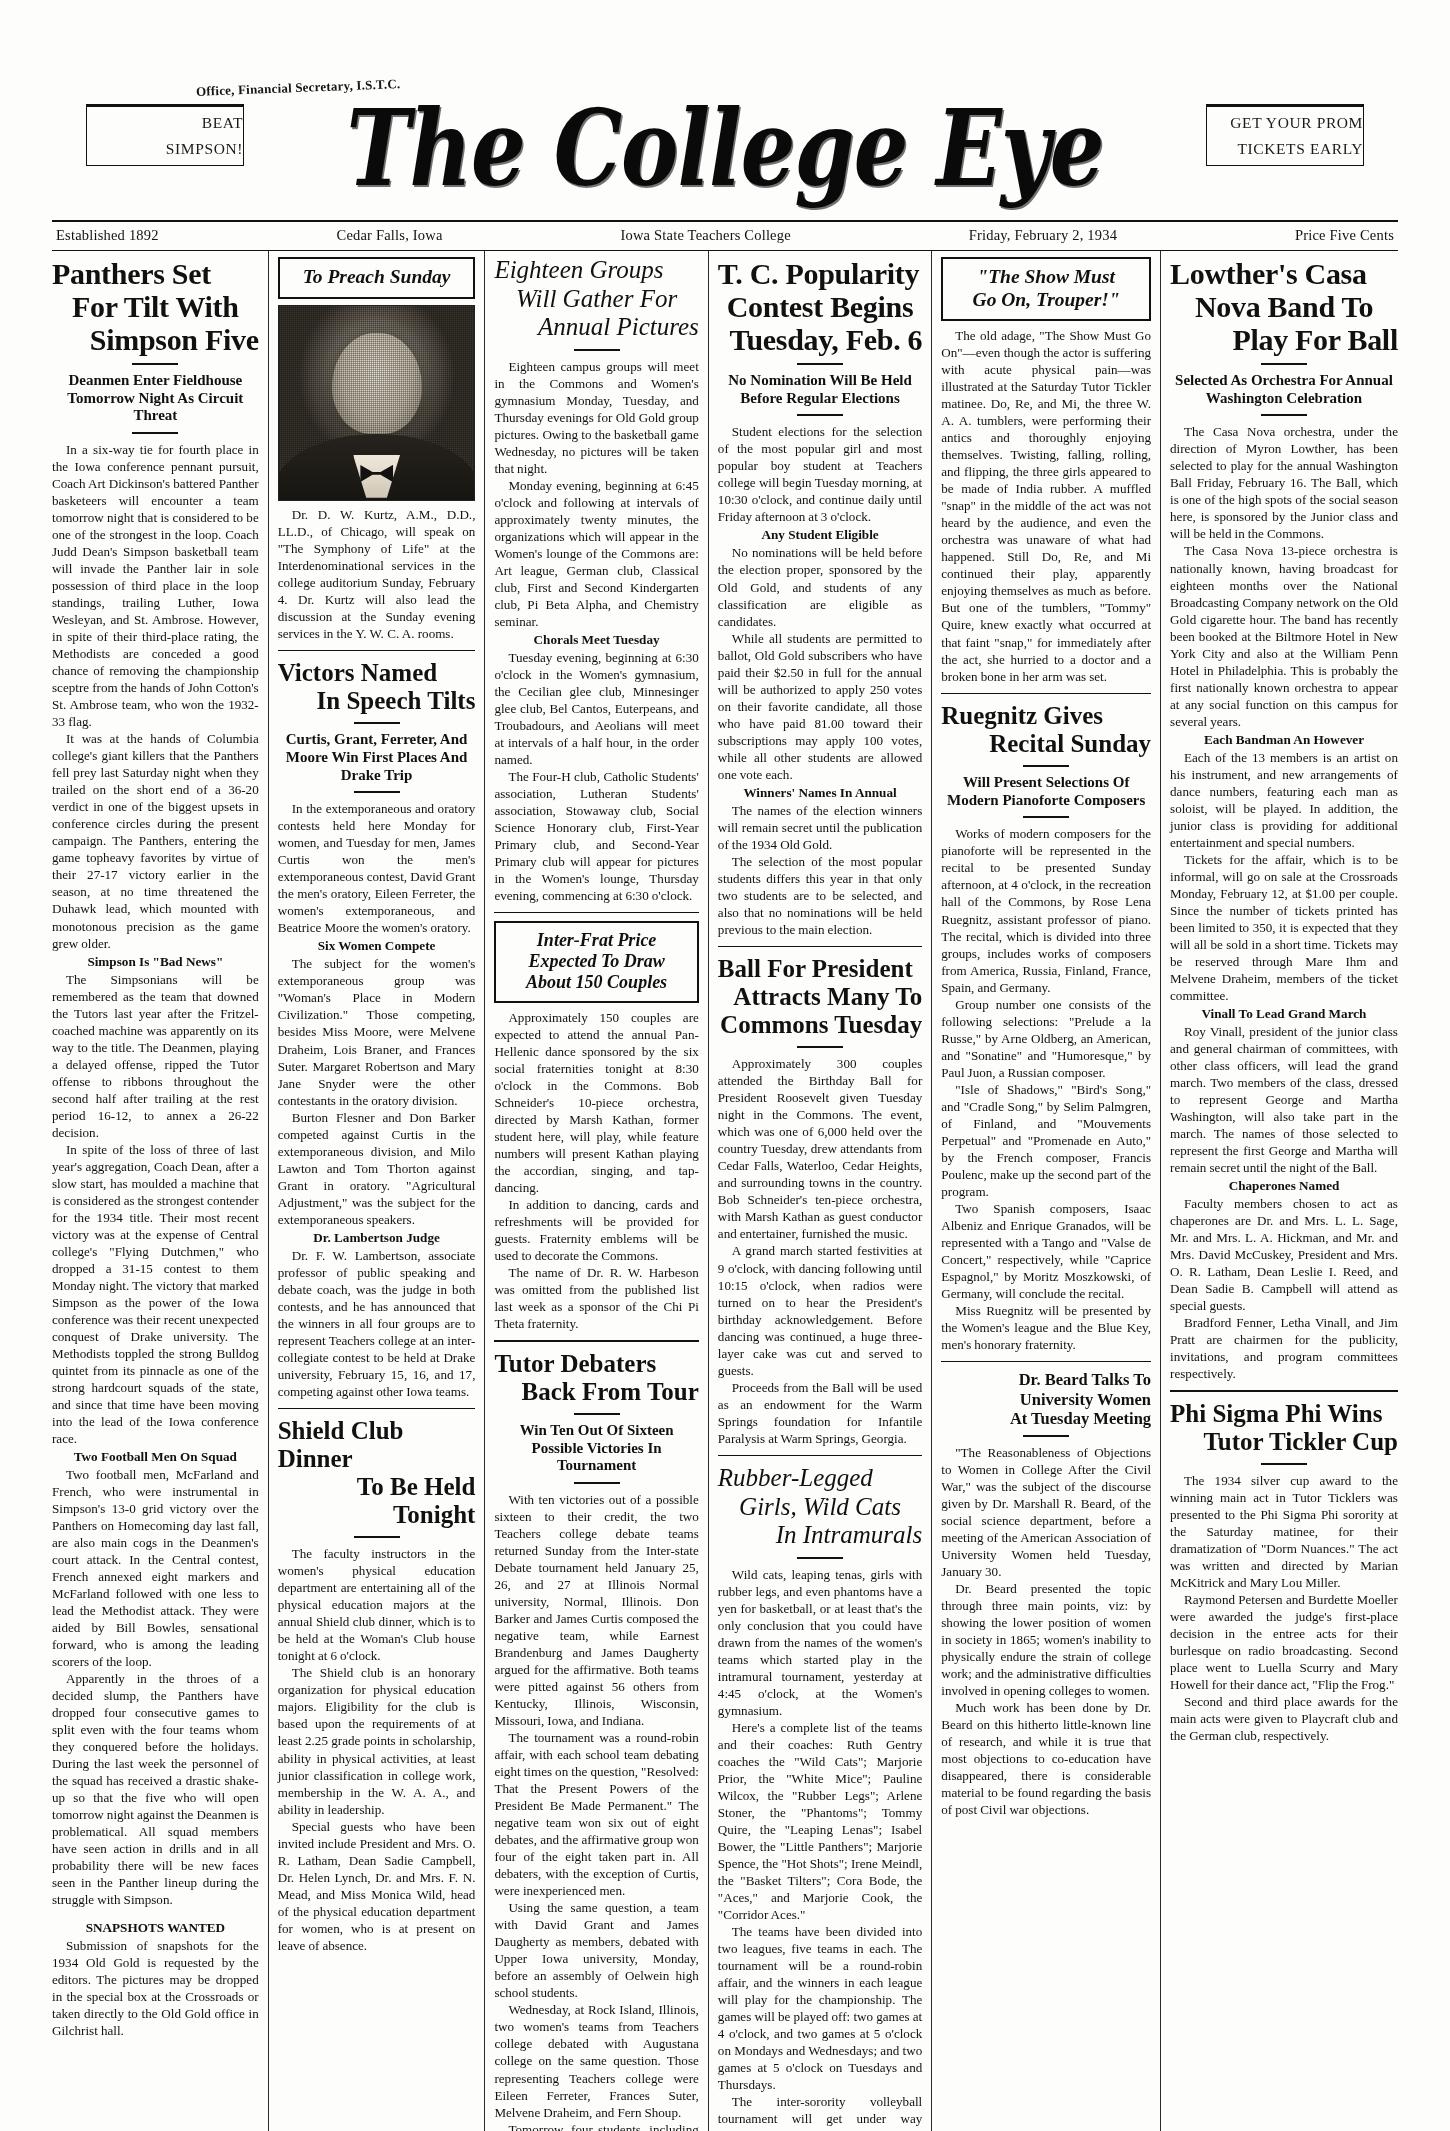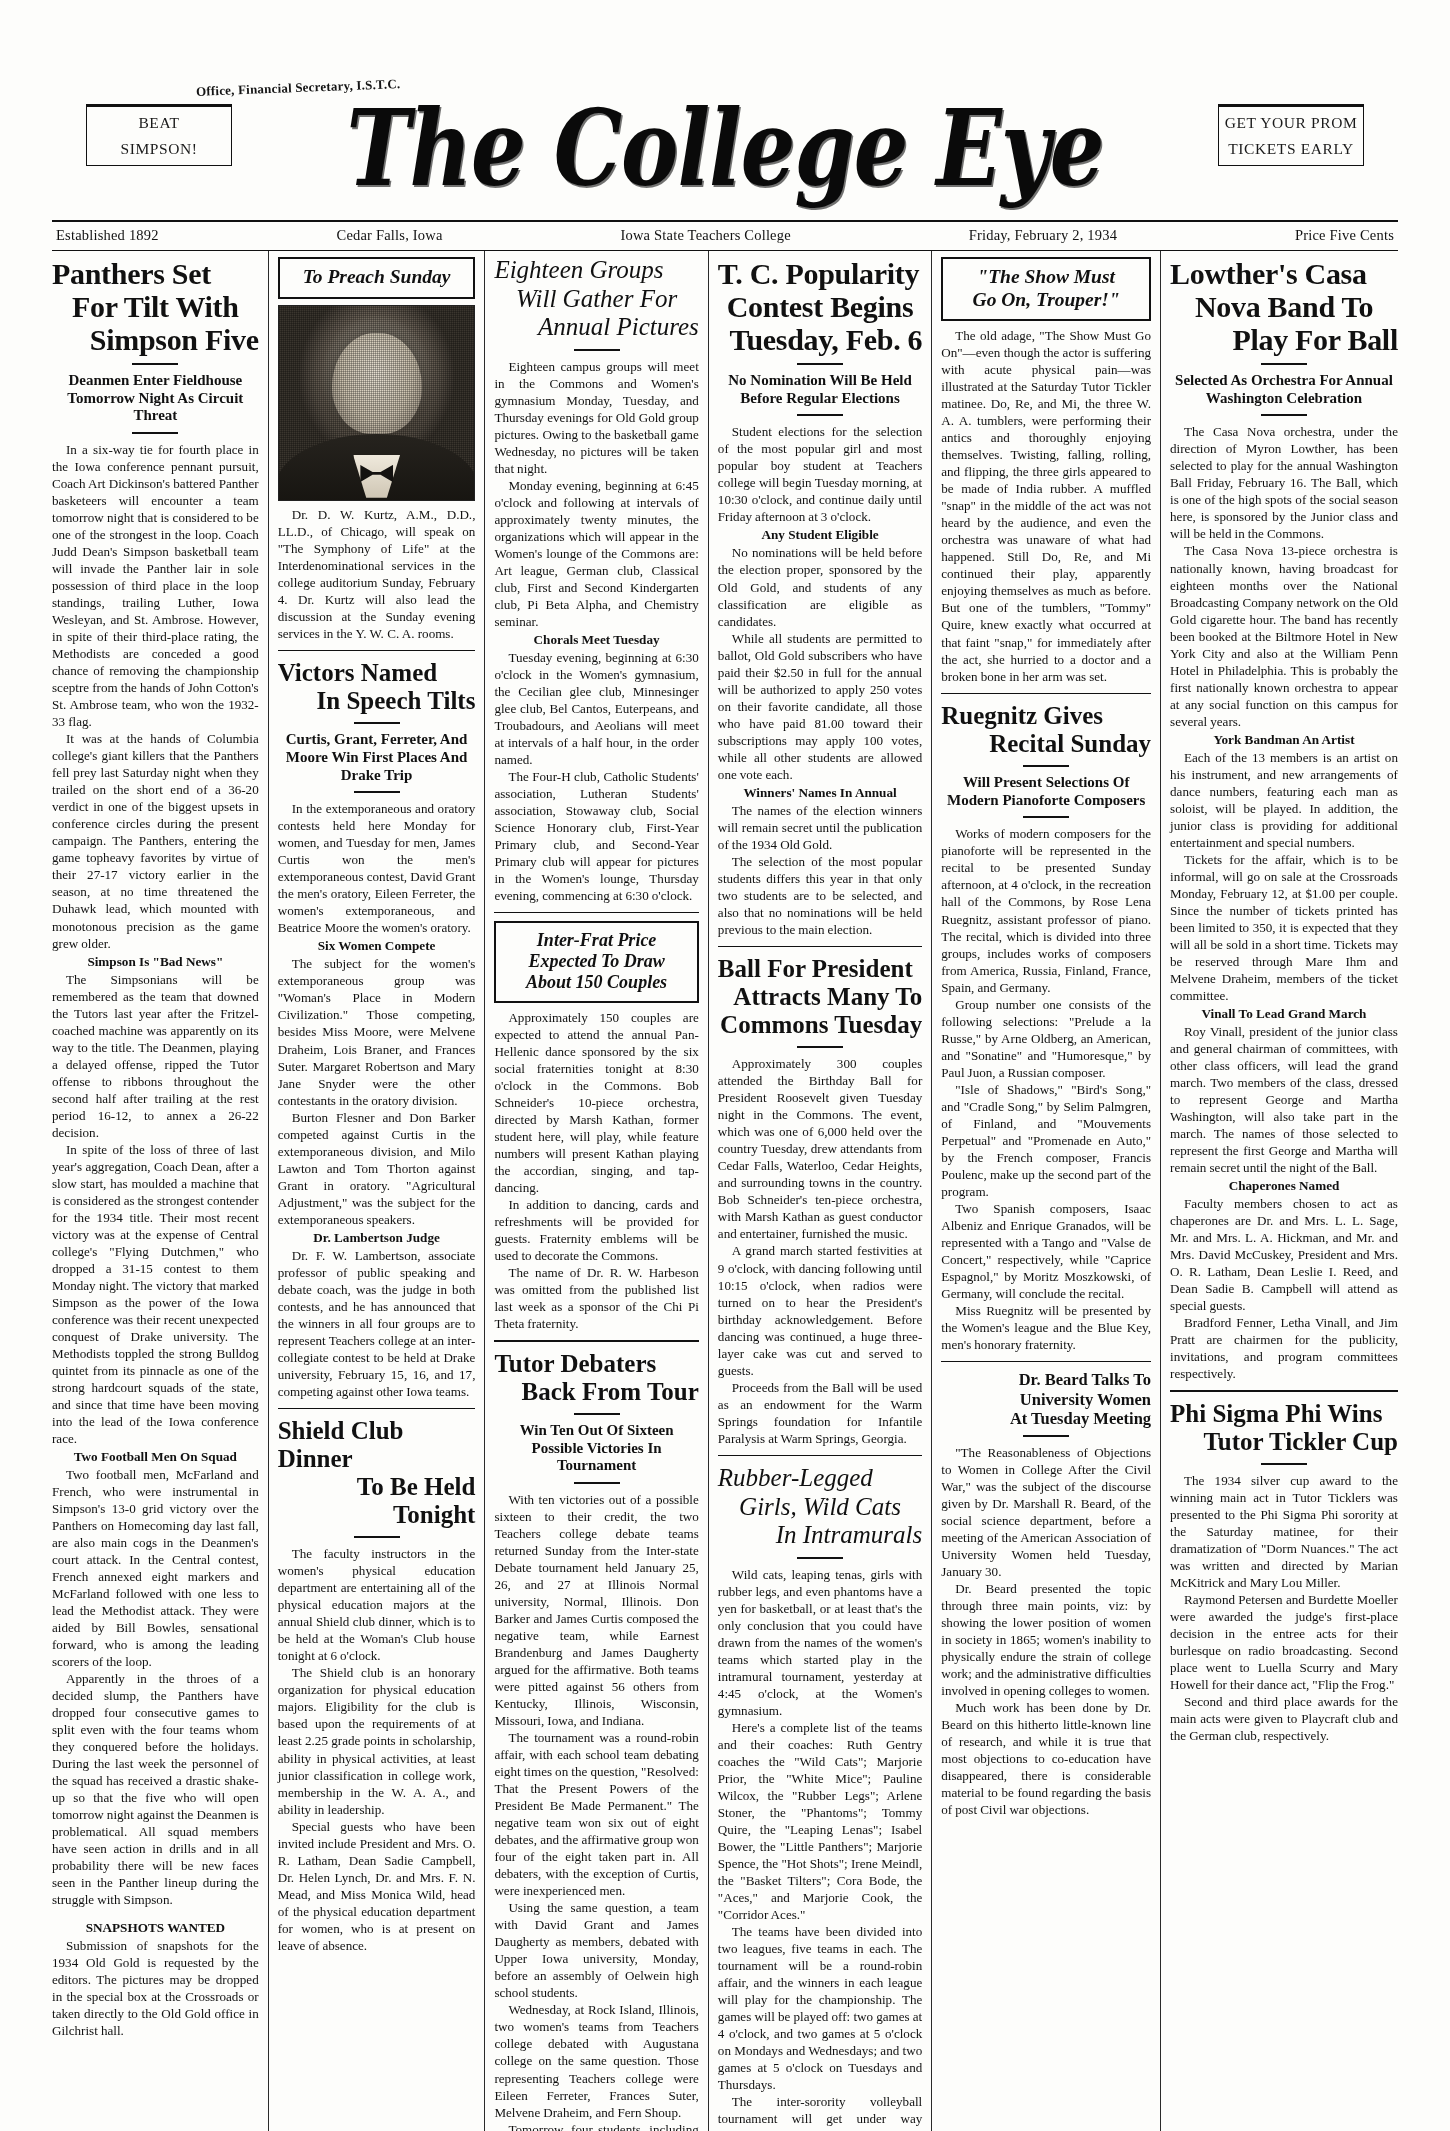--- a/index.html
+++ b/index.html
@@ -40,30 +40,30 @@
     font-weight: bold;
     font-family: "Liberation Serif", serif;
     letter-spacing: 0.2px;
     transform: rotate(-2.2deg);
     white-space: nowrap;
     color: #151515;
   }
   .ear {
     position: absolute;
     top: 104px;
-    width: 146px;
+    width: 158px;
     height: 62px;
     border-top: 3px solid #111;
     border-left: 1.5px solid #111;
     border-right: 1.5px solid #111;
     border-bottom: 1.5px solid #111;
     box-sizing: border-box;
     display: flex;
     flex-direction: column;
-    align-items: center;
+    align-items: flex-end;
     justify-content: center;
     gap: 8px;
   }
   .ear-left { left: 86px; }
   .ear-right { right: 86px; }
   .ear span {
     font-size: 15.5px;
     letter-spacing: 0.6px;
     font-family: "Liberation Serif", serif;
     color: #1a1a1a;
@@ -497,21 +497,21 @@
       <h1 class="hl">
         <span class="l1">Lowther's Casa</span>
         <span class="l2">Nova Band To</span>
         <span class="l3">Play For Ball</span>
       </h1>
       <div class="rule-short"></div>
       <h2 class="sub">Selected As Orchestra For Annual Washington Celebration</h2>
       <div class="rule-short"></div>
       <p class="bt">The Casa Nova orchestra, under the direction of Myron Lowther, has been selected to play for the annual Washington Ball Friday, February 16. The Ball, which is one of the high spots of the social season here, is sponsored by the Junior class and will be held in the Commons.</p>
       <p class="bt">The Casa Nova 13-piece orchestra is nationally known, having broadcast for eighteen months over the National Broadcasting Company network on the Old Gold cigarette hour. The band has recently been booked at the Biltmore Hotel in New York City and also at the William Penn Hotel in Philadelphia. This is probably the first nationally known orchestra to appear at any social function on this campus for several years.</p>
-      <div class="subhead-inline">York Bandman An Artist</div>
+      <div class="subhead-inline">Each Bandman An However</div>
       <p class="bt">Each of the 13 members is an artist on his instrument, and new arrangements of dance numbers, featuring each man as soloist, will be played. In addition, the junior class is providing for additional entertainment and special numbers.</p>
       <p class="bt">Tickets for the affair, which is to be informal, will go on sale at the Crossroads Monday, February 12, at $1.00 per couple. Since the number of tickets printed has been limited to 350, it is expected that they will all be sold in a short time. Tickets may be reserved through Mare Ihm and Melvene Draheim, members of the ticket committee.</p>
       <div class="subhead-inline">Vinall To Lead Grand March</div>
       <p class="bt">Roy Vinall, president of the junior class and general chairman of committees, with other class officers, will lead the grand march. Two members of the class, dressed to represent George and Martha Washington, will also take part in the march. The names of those selected to represent the first George and Martha will remain secret until the night of the Ball.</p>
       <div class="subhead-inline">Chaperones Named</div>
       <p class="bt">Faculty members chosen to act as chaperones are Dr. and Mrs. L. L. Sage, Mr. and Mrs. L. A. Hickman, and Mr. and Mrs. David McCuskey, President and Mrs. O. R. Latham, Dean Leslie I. Reed, and Dean Sadie B. Campbell will attend as special guests.</p>
       <p class="bt">Bradford Fenner, Letha Vinall, and Jim Pratt are chairmen for the publicity, invitations, and program committees respectively.</p>
 
       <div class="rule-full"></div>
       <h3 class="mid">

